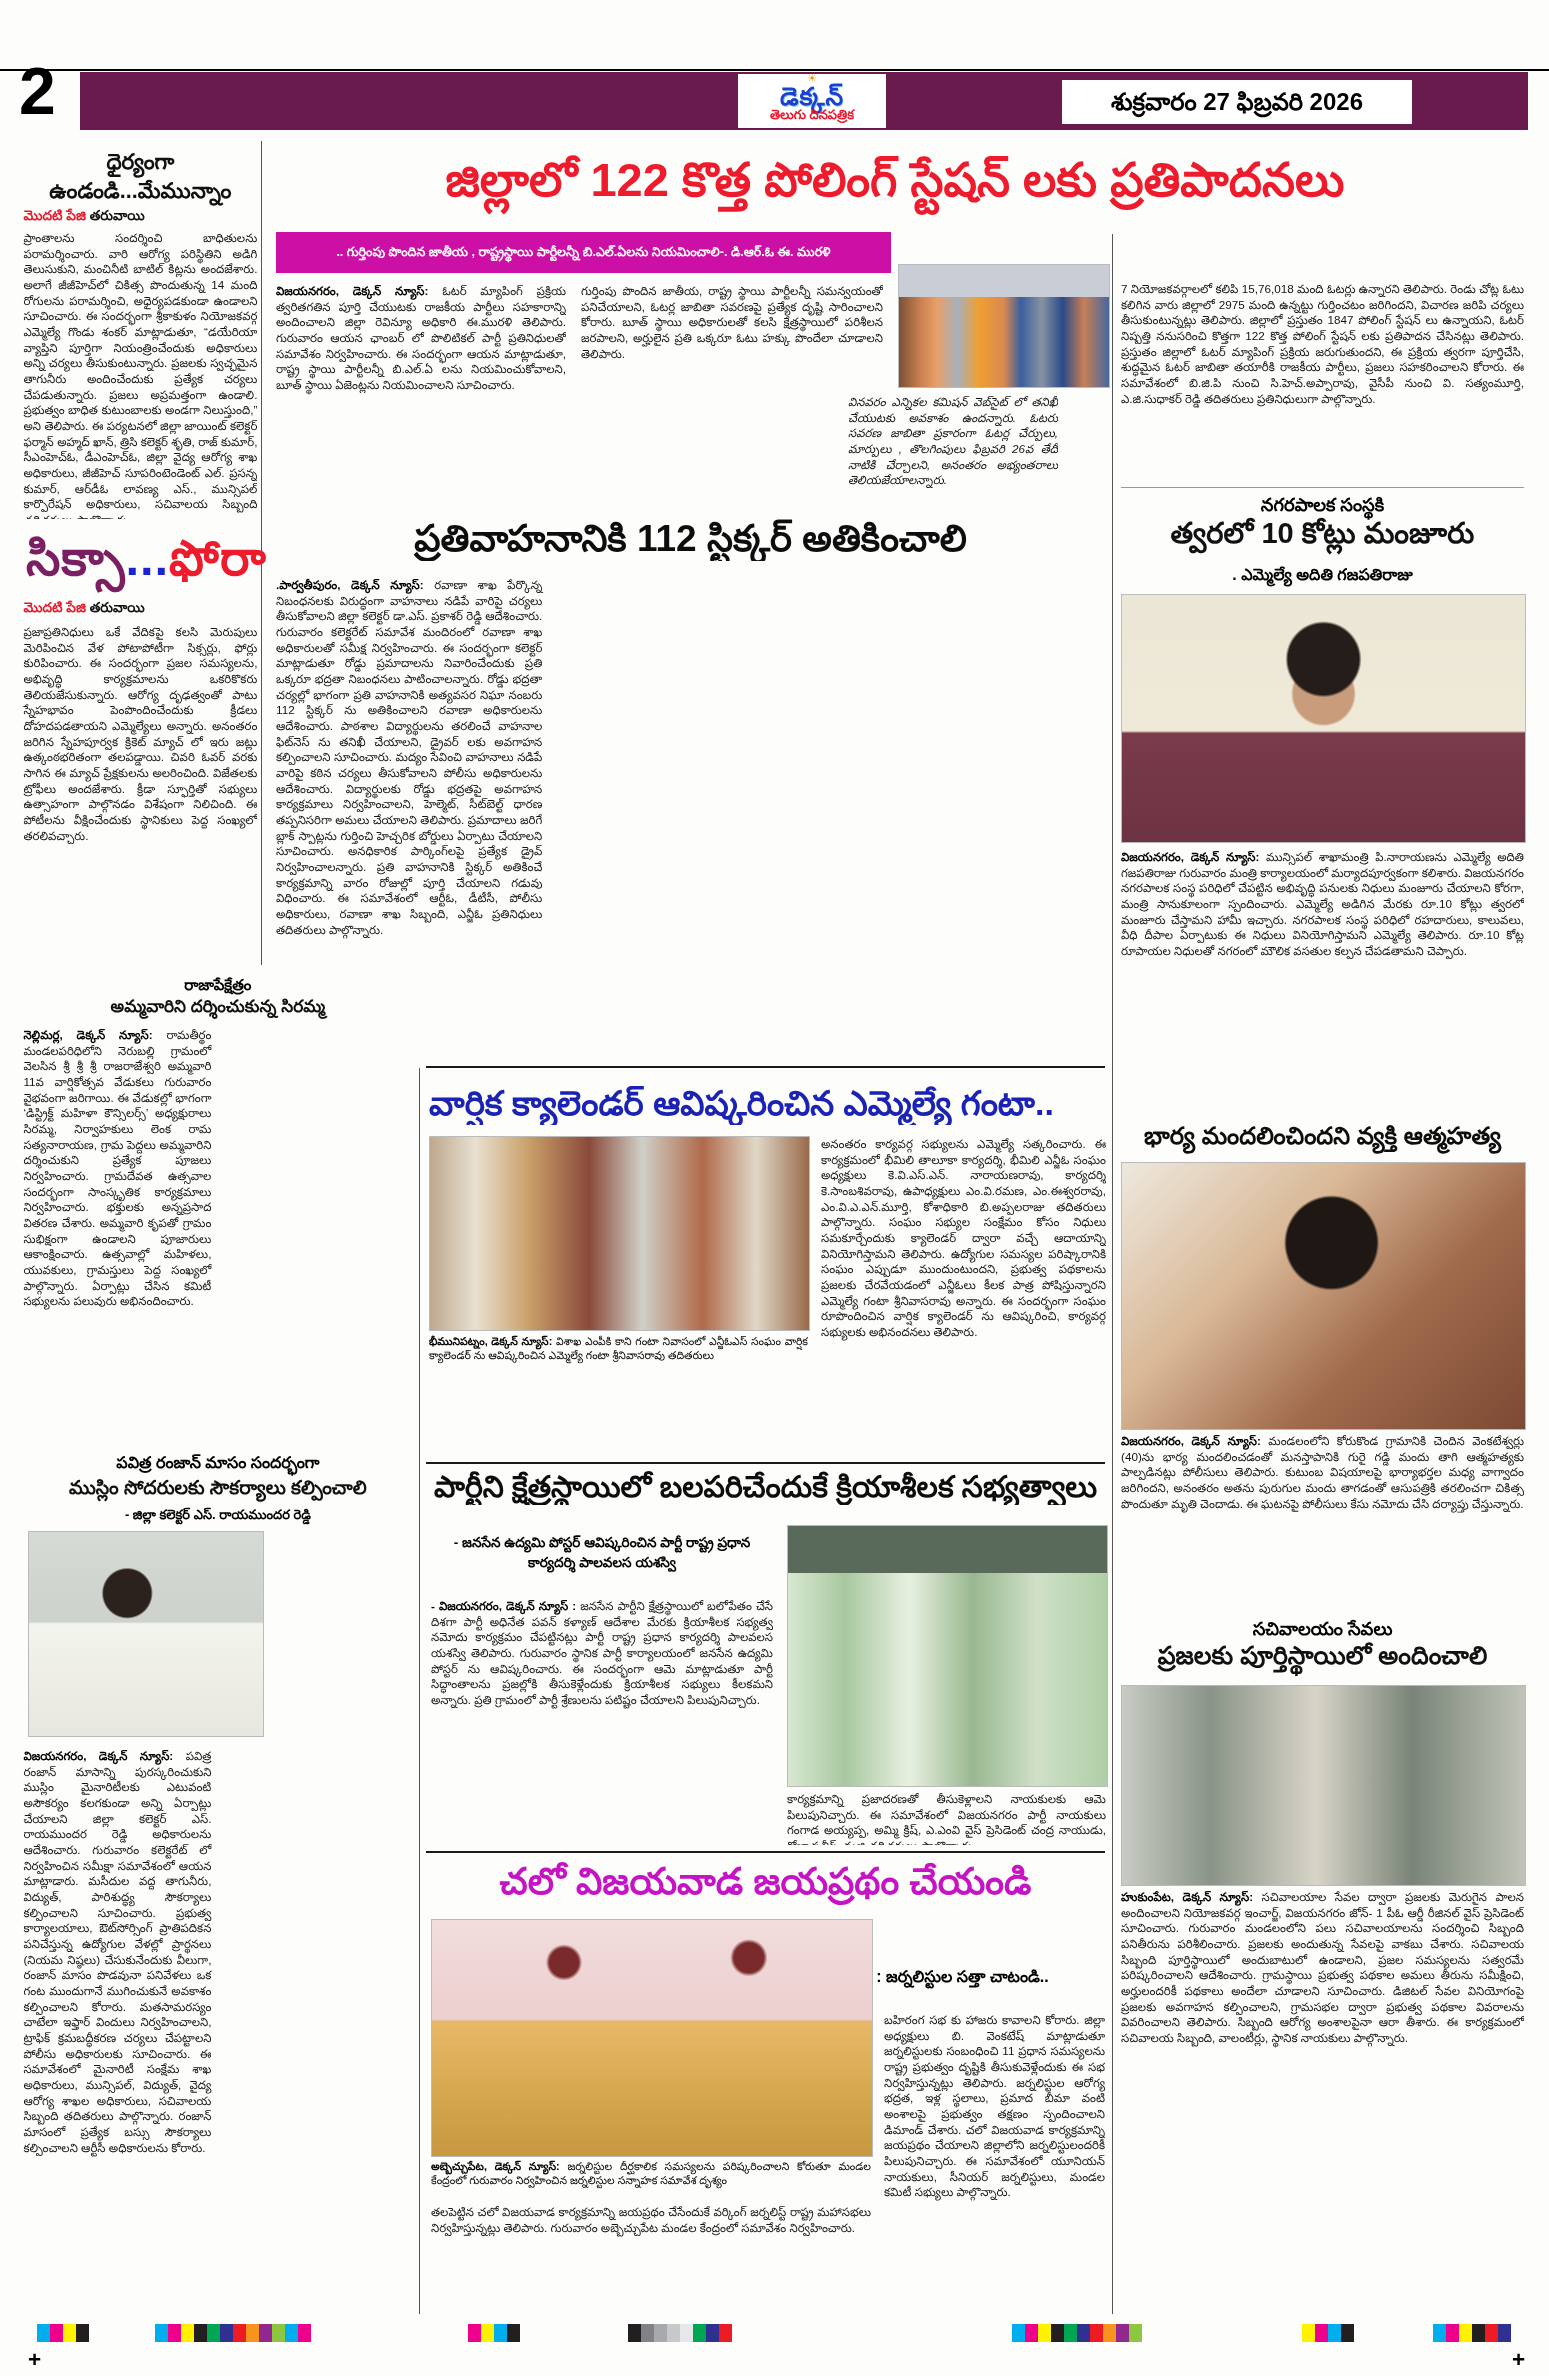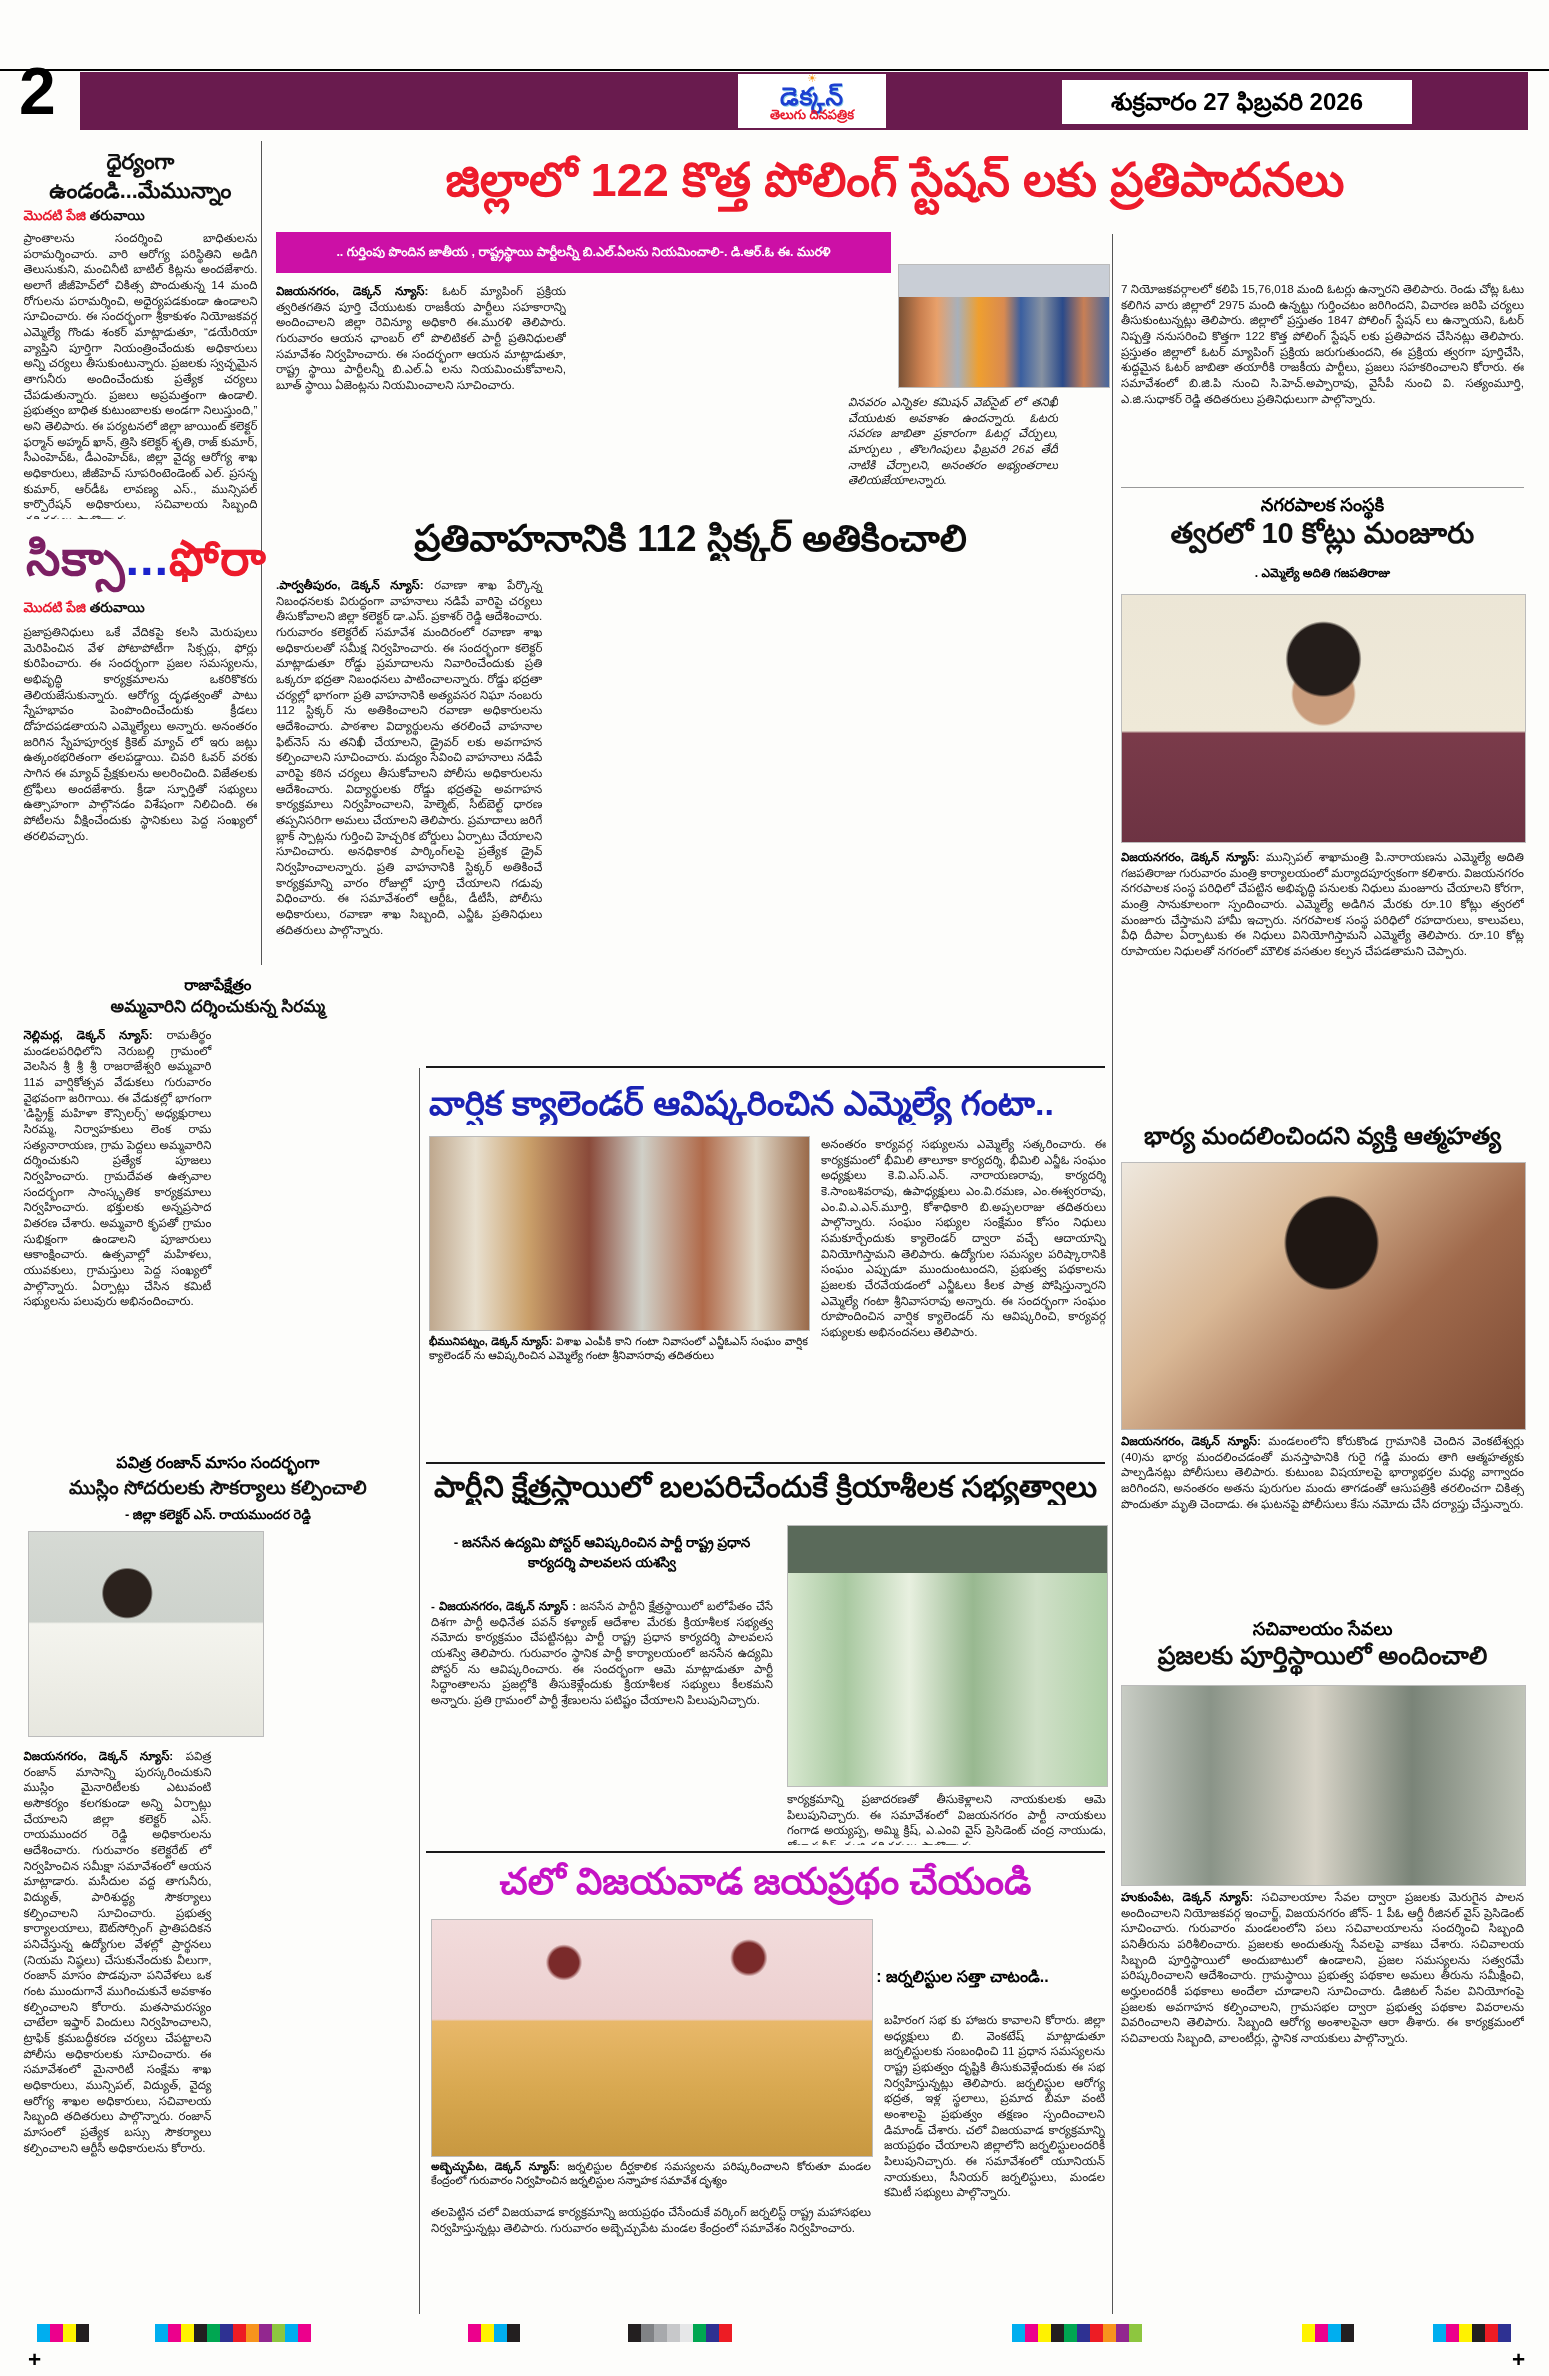--- a/index.html
+++ b/index.html
@@ -118,20 +118,21 @@
   <div class="abs body cols2" style="left:23.4px;top:1748px;width:389px;height:562px;">
     <b>విజయనగరం, డెక్కన్ న్యూస్:</b><span> పవిత్ర రంజాన్ మాసాన్ని పురస్కరించుకుని ముస్లిం మైనారిటీలకు ఎటువంటి అసౌకర్యం కలగకుండా అన్ని ఏర్పాట్లు చేయాలని జిల్లా కలెక్టర్ ఎస్. రాయముందర రెడ్డి అధికారులను ఆదేశించారు. గురువారం కలెక్టరేట్ లో నిర్వహించిన సమీక్షా సమావేశంలో ఆయన మాట్లాడారు. మసీదుల వద్ద తాగునీరు, విద్యుత్, పారిశుద్ధ్య సౌకర్యాలు కల్పించాలని సూచించారు. ప్రభుత్వ కార్యాలయాలు, ఔట్‌సోర్సింగ్ ప్రాతిపదికన పనిచేస్తున్న ఉద్యోగుల వేళల్లో ప్రార్థనలు (నియమ నిష్ఠలు) చేసుకునేందుకు వీలుగా, రంజాన్ మాసం పొడవునా పనివేళలు ఒక గంట ముందుగానే ముగించుకునే అవకాశం కల్పించాలని కోరారు. మతసామరస్యం చాటేలా ఇఫ్తార్ విందులు నిర్వహించాలని, ట్రాఫిక్ క్రమబద్ధీకరణ చర్యలు చేపట్టాలని పోలీసు అధికారులకు సూచించారు. ఈ సమావేశంలో మైనారిటీ సంక్షేమ శాఖ అధికారులు, మున్సిపల్, విద్యుత్, వైద్య ఆరోగ్య శాఖల అధికారులు, సచివాలయ సిబ్బంది తదితరులు పాల్గొన్నారు. రంజాన్ మాసంలో ప్రత్యేక బస్సు సౌకర్యాలు కల్పించాలని ఆర్టీసీ అధికారులను కోరారు.</span>
   </div>
 
   <div class="lead-head">జిల్లాలో 122 కొత్త పోలింగ్ స్టేషన్ లకు ప్రతిపాదనలు</div>
   <div class="strap">.. గుర్తింపు పొందిన జాతీయ , రాష్ట్రస్థాయి పార్టీలన్నీ బి.ఎల్.ఏలను నియమించాలి-. డి.ఆర్.ఓ ఈ. మురళి</div>
   <div class="photo ph-meeting" style="left:898px;top:264px;width:210px;height:122px;"></div>
   <div class="abs body" style="left:276px;top:283px;width:290px;height:229px;">
     <b>విజయనగరం, డెక్కన్ న్యూస్:</b><span> ఓటర్ మ్యాపింగ్ ప్రక్రియ త్వరితగతిన పూర్తి చేయుటకు రాజకీయ పార్టీలు సహకారాన్ని అందించాలని జిల్లా రెవిన్యూ అధికారి ఈ.మురళి తెలిపారు. గురువారం ఆయన ఛాంబర్ లో పొలిటికల్ పార్టీ ప్రతినిధులతో సమావేశం నిర్వహించారు. ఈ సందర్భంగా ఆయన మాట్లాడుతూ, రాష్ట్ర స్థాయి పార్టీలన్నీ బి.ఎల్.ఏ లను నియమించుకోవాలని, బూత్ స్థాయి ఏజెంట్లను నియమించాలని సూచించారు.</span>
   </div>
+  <div class="abs body" style="left:581px;top:283px;width:302px;height:229px;">గుర్తింపు పొందిన జాతీయ, రాష్ట్ర స్థాయి పార్టీలన్నీ సమన్వయంతో పనిచేయాలని, ఓటర్ల జాబితా సవరణపై ప్రత్యేక దృష్టి సారించాలని కోరారు. బూత్ స్థాయి అధికారులతో కలసి క్షేత్రస్థాయిలో పరిశీలన జరపాలని, అర్హులైన ప్రతి ఒక్కరూ ఓటు హక్కు పొందేలా చూడాలని తెలిపారు.</div>
   <div class="abs body" style="left:848px;top:394px;width:210px;height:118px;font-style:italic;">వినవరం ఎన్నికల కమిషన్ వెబ్‌సైట్ లో తనిఖీ చేయుటకు అవకాశం ఉందన్నారు. ఓటరు సవరణ జాబితా ప్రకారంగా ఓటర్ల చేర్పులు, మార్పులు , తొలగింపులు ఫిబ్రవరి 26వ తేదీ నాటికి చేర్చాలని, అనంతరం అభ్యంతరాలు తెలియజేయాలన్నారు.</div>
   <div class="abs body" style="left:1121px;top:281px;width:403px;height:202px;">7 నియోజకవర్గాలలో కలిపి 15,76,018 మంది ఓటర్లు ఉన్నారని తెలిపారు. రెండు చోట్ల ఓటు కలిగిన వారు జిల్లాలో 2975 మంది ఉన్నట్టు గుర్తించటం జరిగిందని, విచారణ జరిపి చర్యలు తీసుకుంటున్నట్లు తెలిపారు. జిల్లాలో ప్రస్తుతం 1847 పోలింగ్ స్టేషన్ లు ఉన్నాయని, ఓటర్ నిష్పత్తి ననుసరించి కొత్తగా 122 కొత్త పోలింగ్ స్టేషన్ లకు ప్రతిపాదన చేసినట్లు తెలిపారు. ప్రస్తుతం జిల్లాలో ఓటర్ మ్యాపింగ్ ప్రక్రియ జరుగుతుందని, ఈ ప్రక్రియ త్వరగా పూర్తిచేసి, శుద్ధమైన ఓటర్ జాబితా తయారీకి రాజకీయ పార్టీలు, ప్రజలు సహకరించాలని కోరారు. ఈ సమావేశంలో బి.జి.పి నుంచి సి.హెచ్.అప్పారావు, వైసీపీ నుంచి వి. సత్యంమూర్తి, ఎ.జి.సుధాకర్ రెడ్డి తదితరులు ప్రతినిధులుగా పాల్గొన్నారు.</div>
 
   <div class="abs center head-black" style="left:276px;top:517px;width:829px;font-size:37px;line-height:1.2;white-space:nowrap;overflow:hidden;">ప్రతివాహనానికి 112 స్టిక్కర్ అతికించాలి</div>
   <div class="abs body cols3" style="left:276px;top:577px;width:829px;height:386px;">
     <b>.పార్వతీపురం, డెక్కన్ న్యూస్:</b><span> రవాణా శాఖ పేర్కొన్న నిబంధనలకు విరుద్ధంగా వాహనాలు నడిపే వారిపై చర్యలు తీసుకోవాలని జిల్లా కలెక్టర్ డా.ఎస్. ప్రకాశర్ రెడ్డి ఆదేశించారు. గురువారం కలెక్టరేట్ సమావేశ మందిరంలో రవాణా శాఖ అధికారులతో సమీక్ష నిర్వహించారు. ఈ సందర్భంగా కలెక్టర్ మాట్లాడుతూ రోడ్డు ప్రమాదాలను నివారించేందుకు ప్రతి ఒక్కరూ భద్రతా నిబంధనలు పాటించాలన్నారు. రోడ్డు భద్రతా చర్యల్లో భాగంగా ప్రతి వాహనానికి అత్యవసర నిఘా నంబరు 112 స్టిక్కర్ ను అతికించాలని రవాణా అధికారులను ఆదేశించారు. పాఠశాల విద్యార్థులను తరలించే వాహనాల ఫిట్‌నెస్ ను తనిఖీ చేయాలని, డ్రైవర్ లకు అవగాహన కల్పించాలని సూచించారు. మద్యం సేవించి వాహనాలు నడిపే వారిపై కఠిన చర్యలు తీసుకోవాలని పోలీసు అధికారులను ఆదేశించారు. విద్యార్థులకు రోడ్డు భద్రతపై అవగాహన కార్యక్రమాలు నిర్వహించాలని, హెల్మెట్, సీట్‌బెల్ట్ ధారణ తప్పనిసరిగా అమలు చేయాలని తెలిపారు. ప్రమాదాలు జరిగే బ్లాక్ స్పాట్లను గుర్తించి హెచ్చరిక బోర్డులు ఏర్పాటు చేయాలని సూచించారు. అనధికారిక పార్కింగ్‌లపై ప్రత్యేక డ్రైవ్ నిర్వహించాలన్నారు. ప్రతి వాహనానికి స్టిక్కర్ అతికించే కార్యక్రమాన్ని వారం రోజుల్లో పూర్తి చేయాలని గడువు విధించారు. ఈ సమావేశంలో ఆర్టీఓ, డీటీసీ, పోలీసు అధికారులు, రవాణా శాఖ సిబ్బంది, ఎన్జీఓ ప్రతినిధులు తదితరులు పాల్గొన్నారు.</span>
   </div>
 
   <div class="rule-h" style="left:426px;top:1066px;width:679px;"></div>
   <div class="abs head-blue" style="left:429px;top:1074px;width:676px;font-size:34px;line-height:1.25;white-space:nowrap;overflow:hidden;">వార్షిక క్యాలెండర్ ఆవిష్కరించిన ఎమ్మెల్యే గంటా..</div>
@@ -159,21 +160,21 @@
   <div class="abs caption" style="left:431px;top:2159px;width:440px;height:41px;">
     <span>అబ్బెచ్చుపేట, డెక్కన్ న్యూస్:</span><span style="font-weight:normal;"> జర్నలిస్టుల దీర్ఘకాలిక సమస్యలను పరిష్కరించాలని కోరుతూ మండల కేంద్రంలో గురువారం నిర్వహించిన జర్నలిస్టుల సన్నాహక సమావేశ దృశ్యం</span>
   </div>
   <div class="abs body" style="left:431px;top:2204px;width:440px;height:105px;">తలపెట్టిన చలో విజయవాడ కార్యక్రమాన్ని జయప్రథం చేసేందుకే వర్కింగ్ జర్నలిస్ట్ రాష్ట్ర మహాసభలు నిర్వహిస్తున్నట్లు తెలిపారు. గురువారం అబ్బెచ్చుపేట మండల కేంద్రంలో సమావేశం నిర్వహించారు.</div>
   <div class="abs center kicker" style="left:852px;top:1968px;width:221px;font-size:16px;">: జర్నలిస్టుల సత్తా చాటండి..</div>
   <div class="abs body" style="left:884px;top:2012px;width:221px;height:296px;">బహిరంగ సభ కు హాజరు కావాలని కోరారు. జిల్లా అధ్యక్షులు బి. వెంకటేష్ మాట్లాడుతూ జర్నలిస్టులకు సంబంధించి 11 ప్రధాన సమస్యలను రాష్ట్ర ప్రభుత్వం దృష్టికి తీసుకువెళ్లేందుకు ఈ సభ నిర్వహిస్తున్నట్లు తెలిపారు. జర్నలిస్టుల ఆరోగ్య భద్రత, ఇళ్ల స్థలాలు, ప్రమాద బీమా వంటి అంశాలపై ప్రభుత్వం తక్షణం స్పందించాలని డిమాండ్ చేశారు. చలో విజయవాడ కార్యక్రమాన్ని జయప్రథం చేయాలని జిల్లాలోని జర్నలిస్టులందరికీ పిలుపునిచ్చారు. ఈ సమావేశంలో యూనియన్ నాయకులు, సీనియర్ జర్నలిస్టులు, మండల కమిటీ సభ్యులు పాల్గొన్నారు.</div>
 
   <div class="rule-h" style="left:1121px;top:487px;width:403px;height:0.9px;background:#999;"></div>
   <div class="abs center kicker" style="left:1121px;top:495px;width:403px;font-size:18px;">నగరపాలక సంస్థకి</div>
   <div class="abs center" style="left:1121px;top:517px;width:403px;font-size:29px;font-weight:800;">త్వరలో 10 కోట్లు మంజూరు</div>
-  <div class="abs center byline" style="left:1121px;top:566px;width:403px;font-size:12px;">. ఎమ్మెల్యే అదితి గజపతిరాజు</div>
+  <div class="abs center byline" style="left:1121px;top:566px;width:403px;font-size:16px;">. ఎమ్మెల్యే అదితి గజపతిరాజు</div>
   <div class="photo ph-woman" style="left:1121px;top:594px;width:403px;height:247px;"></div>
   <div class="abs body" style="left:1121px;top:849px;width:403px;height:266px;">
     <b>విజయనగరం, డెక్కన్ న్యూస్:</b><span> మున్సిపల్ శాఖామంత్రి పి.నారాయణను ఎమ్మెల్యే అదితి గజపతిరాజు గురువారం మంత్రి కార్యాలయంలో మర్యాదపూర్వకంగా కలిశారు. విజయనగరం నగరపాలక సంస్థ పరిధిలో చేపట్టిన అభివృద్ధి పనులకు నిధులు మంజూరు చేయాలని కోరగా, మంత్రి సానుకూలంగా స్పందించారు. ఎమ్మెల్యే అడిగిన మేరకు రూ.10 కోట్లు త్వరలో మంజూరు చేస్తామని హామీ ఇచ్చారు. నగరపాలక సంస్థ పరిధిలో రహదారులు, కాలువలు, వీధి దీపాల ఏర్పాటుకు ఈ నిధులు వినియోగిస్తామని ఎమ్మెల్యే తెలిపారు. రూ.10 కోట్ల రూపాయల నిధులతో నగరంలో మౌలిక వసతుల కల్పన చేపడతామని చెప్పారు.</span>
   </div>
 
   <div class="abs center head-black" style="left:1121px;top:1122px;width:403px;font-size:24px;white-space:nowrap;overflow:hidden;">భార్య మందలించిందని వ్యక్తి ఆత్మహత్య</div>
   <div class="photo ph-man" style="left:1121px;top:1162px;width:403px;height:266px;"></div>
   <div class="abs body" style="left:1121px;top:1433px;width:403px;height:174px;">
     <b>విజయనగరం, డెక్కన్ న్యూస్:</b><span> మండలంలోని కోరుకొండ గ్రామానికి చెందిన వెంకటేశ్వర్లు (40)ను భార్య మందలించడంతో మనస్తాపానికి గురై గడ్డి మందు తాగి ఆత్మహత్యకు పాల్పడినట్లు పోలీసులు తెలిపారు. కుటుంబ విషయాలపై భార్యాభర్తల మధ్య వాగ్వాదం జరిగిందని, అనంతరం అతను పురుగుల మందు తాగడంతో ఆసుపత్రికి తరలించగా చికిత్స పొందుతూ మృతి చెందాడు. ఈ ఘటనపై పోలీసులు కేసు నమోదు చేసి దర్యాప్తు చేస్తున్నారు.</span>
   </div>

